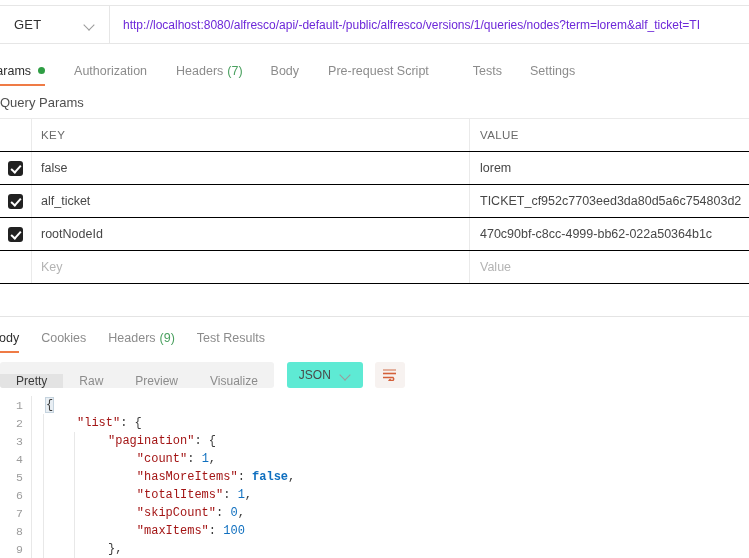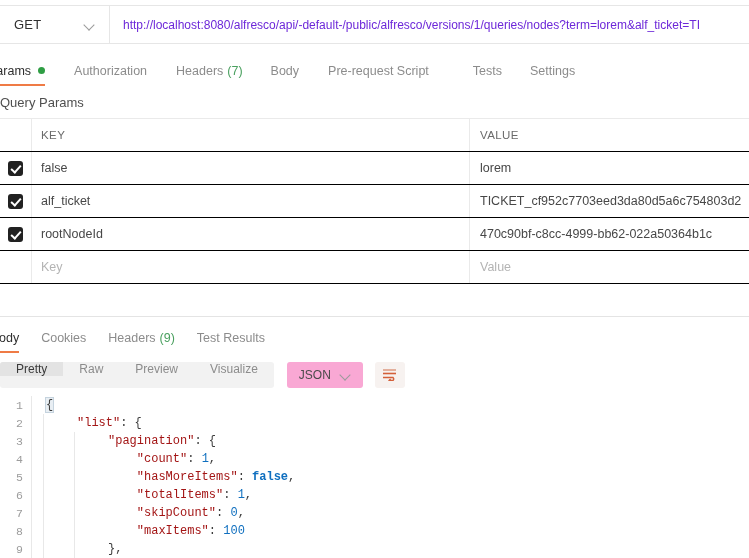--- a/index.html
+++ b/index.html
@@ -205,21 +205,21 @@
   
   .fmt-bar {
     position: absolute;
     left: 0; top: 358px;
     width: 749px; height: 33px;
     display: flex;
     align-items: center;
   }
   .fmt-group {
     display: flex;
-    align-items: flex-start;
+    align-items: flex-end;
     height: 26px;
     background: #f2f2f2;
     border-radius: 3px;
     overflow: hidden;
   }
   .fmt-pill {
     display: flex;
     align-items: center;
     padding: 0 16px;
     font-size: 12px;
@@ -229,21 +229,21 @@
   }
   .fmt-pill.active {
     background: #e3e3e3;
     color: #3a3a3a;
   }
   .fmt-json {
     display: flex;
     align-items: center;
     gap: 10px;
     height: 26px;
-    background: #f9a8d4;
+    background: #5eead4;
     border-radius: 3px;
     padding: 0 12px;
     margin-left: 13px;
     font-size: 12px;
     color: #4a4a4a;
     cursor: pointer;
     box-sizing: border-box;
   }
   .wrap-btn {
     width: 30px; height: 26px;

